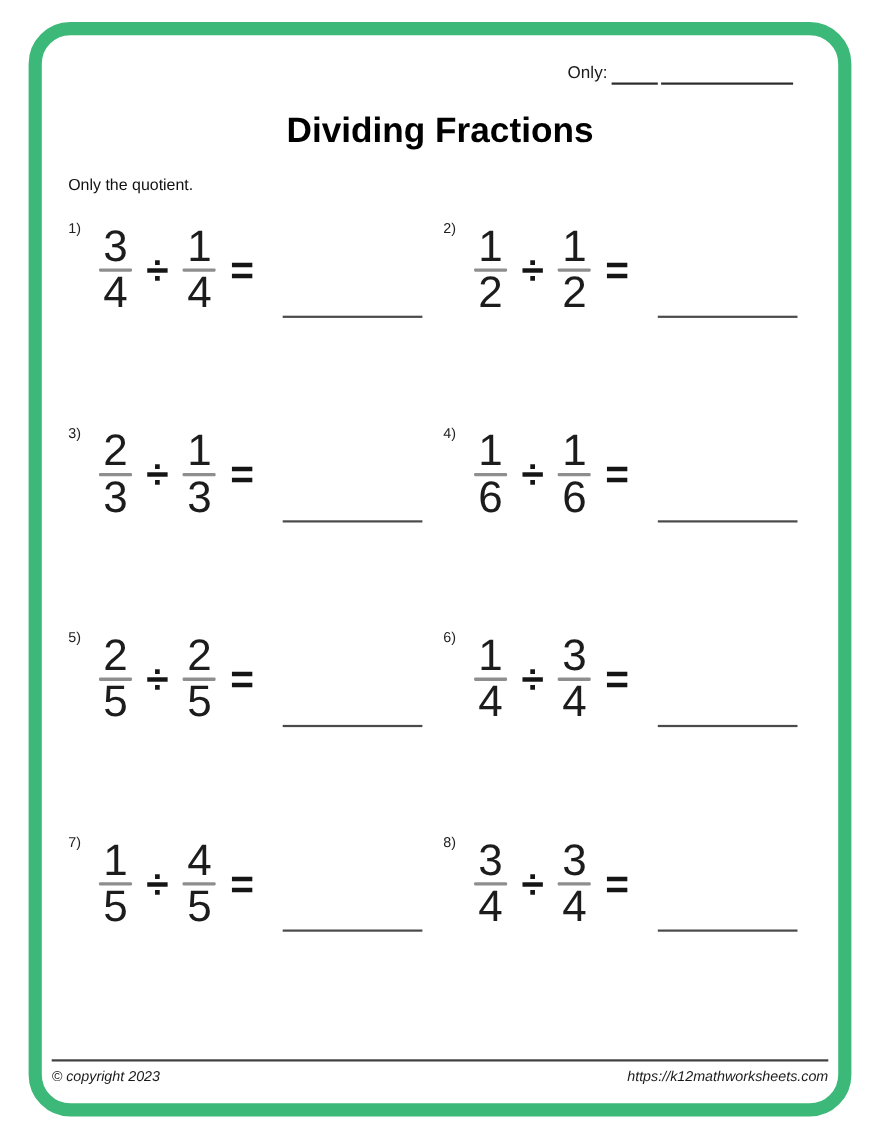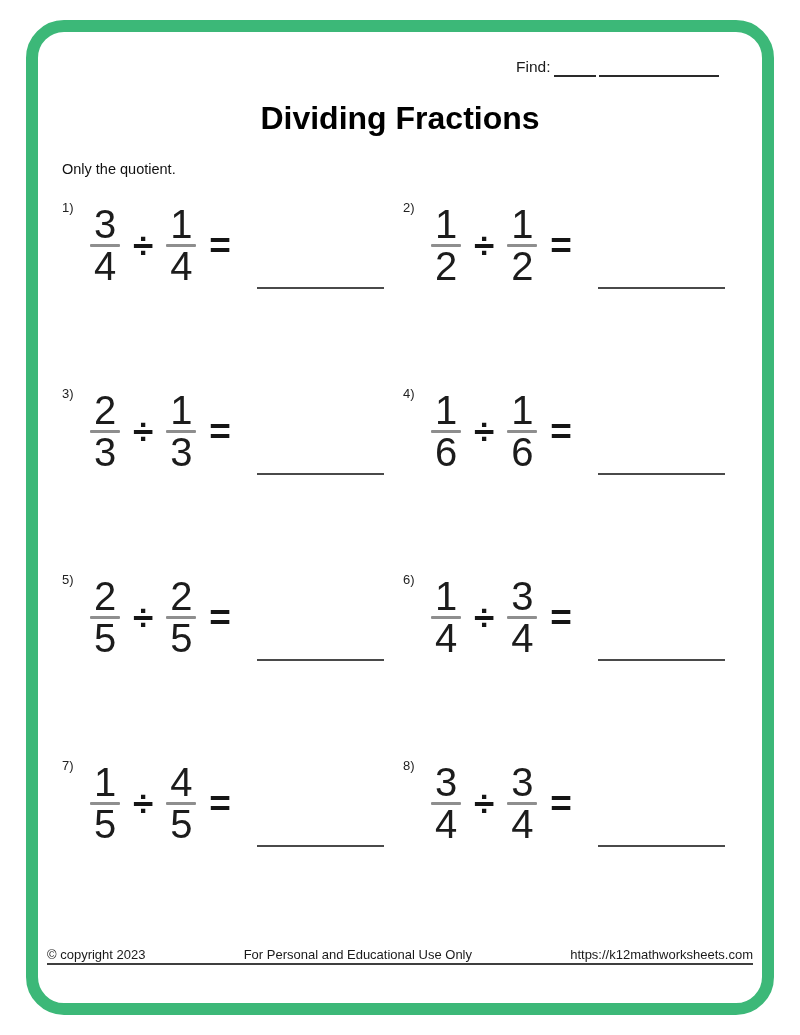--- a/index.html
+++ b/index.html
@@ -101,35 +101,35 @@
     height: 10px;
   }
   .footer-divider {
     position: absolute;
     top: 963px; left: 47px;
     width: 706px;
     border-top: 2px solid #3f3f3f;
   }
   .footer {
     position: absolute;
-    top: 947px; left: 47px;
+    top: 971px; left: 47px;
     width: 706px;
     display: flex;
     justify-content: space-between;
     align-items: baseline;
-    font-size: 13px; color: #1a1a1a;
+    font-size: 13px; color: #1a1a1a; font-style: italic;
   }
 </style>
 </head>
 <body>
 
 <div class="border-frame"></div>
 
 <div class="name-row">
-  <span class="name-label">Find:</span>
+  <span class="name-label">Only:</span>
   <span class="name-seg short"></span>
   <span class="name-seg long"></span>
 </div>
 
 <div class="title">Dividing Fractions</div>
 
 <div class="instructions">Only the quotient.</div>
 
 <div class="problems-grid">
 
@@ -284,15 +284,14 @@
       <span class="answer-line"></span>
     </div>
   </div>
 
 </div>
 
 <div class="footer-divider"></div>
 
 <div class="footer">
   <span>© copyright 2023</span>
-  <span>For Personal and Educational Use Only</span>
   <span>https://k12mathworksheets.com</span>
 </div>
 
 </body></html>

